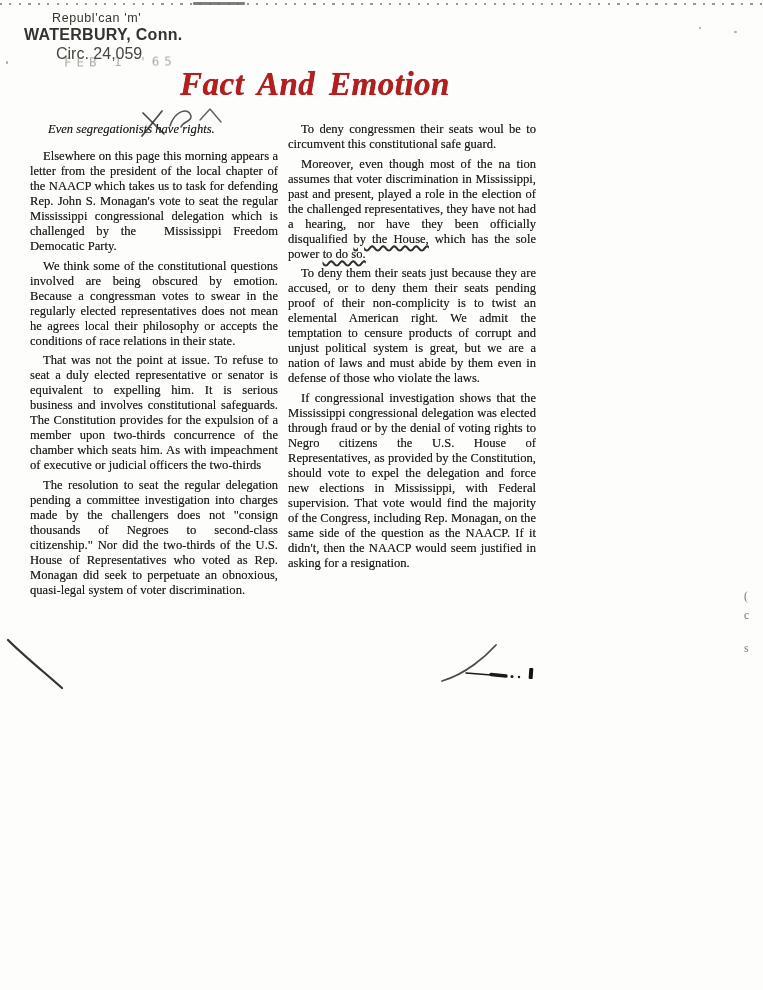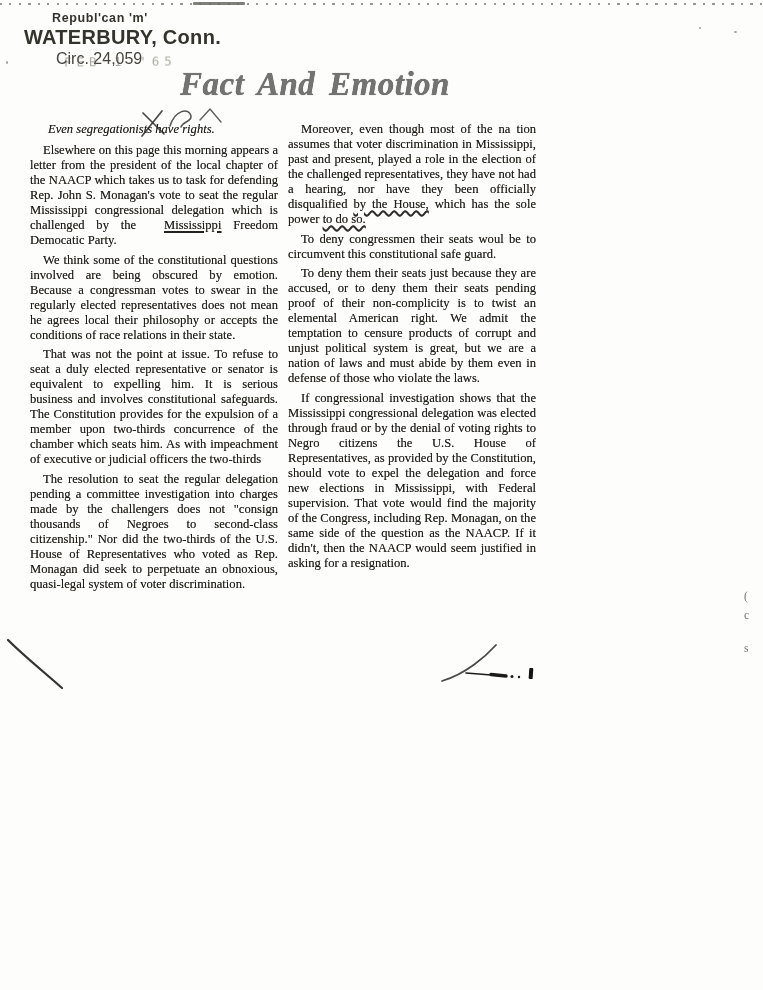--- a/index.html
+++ b/index.html
@@ -4,37 +4,37 @@
 <style>
   html,body{margin:0;padding:0;background:#e8e8e6;}
   .page{position:relative;width:763px;height:990px;background:#fdfdfb;overflow:hidden;
         font-family:"Liberation Serif",serif;}
   
   .perforation{position:absolute;top:3px;left:0;right:0;height:2px;
     background:repeating-linear-gradient(to right,rgba(118,118,112,.75) 0 2px,transparent 2px 9.5px);}
   .perf-dash{position:absolute;top:2px;left:193px;width:52px;height:2.5px;background:#6a6a64;opacity:.85;border-radius:1px;}
   
   .masthead{position:absolute;left:24px;top:11px;color:#34332e;font-family:"Liberation Sans",sans-serif;}
-  .m-pub{padding-left:28px;font-size:12.5px;font-weight:700;letter-spacing:.6px;}
-  .m-city{font-size:20px;font-weight:700;letter-spacing:.3px;margin-top:1px;}
+  .m-pub{padding-left:28px;font-size:12.5px;font-weight:400;letter-spacing:.6px;}
+  .m-city{font-size:16px;font-weight:700;letter-spacing:.3px;margin-top:1px;}
   .m-circ{padding-left:32px;font-size:16px;font-weight:400;color:#45443e;margin-top:1px;}
   
   .stamp{position:absolute;left:64px;top:54px;font-family:"DejaVu Sans Mono",monospace;
     font-size:12.5px;letter-spacing:5px;color:rgba(108,104,93,.55);transform:rotate(-.6deg);filter:blur(.3px);}
   
   .title{position:absolute;left:150px;top:66px;width:330px;margin:0;text-align:center;
     font-family:"Liberation Serif",serif;font-style:italic;font-weight:700;font-size:33px;
-    letter-spacing:.5px;word-spacing:5px;color:#737373;text-shadow:0 0 .7px rgba(22,21,15,.8);}
+    letter-spacing:.5px;word-spacing:5px;color:#b91c1c;text-shadow:0 0 .7px rgba(22,21,15,.8);}
   
   .columns{position:absolute;left:30px;top:122px;width:506px;display:flex;gap:10px;}
   .col{width:248px;font-size:12.6px;line-height:15px;text-align:justify;color:#201e19;
     text-shadow:0 0 .45px rgba(32,30,25,.6);}
   .col p{margin:0 0 4.5px 0;text-indent:13px;}
-  .col .intro{font-style:italic;text-indent:18px;margin-bottom:6px;}
-  .m-underline{text-decoration:underline;text-decoration-thickness:2.2px;
+  .col .intro{font-style:italic;text-indent:18px;margin-bottom:12px;}
+  .m-underline{text-decoration-thickness:2.2px;
     text-decoration-color:rgba(28,26,22,.9);text-underline-offset:2px;margin-left:16px;}
   .m-wavy{text-decoration:underline;text-decoration-style:wavy;text-decoration-thickness:1.6px;
     text-decoration-color:rgba(30,28,24,.8);text-underline-offset:2px;}
   
   .mark{position:absolute;}
   .mark svg{display:block;}
   .x-mark{left:130px;top:104px;}
   .diag-mark{left:4px;top:636px;}
   .swoosh-mark{left:436px;top:640px;}
   
@@ -66,22 +66,22 @@
 
   <div class="columns">
     <div class="col">
       <p class="intro">Even segregationists have rights.</p>
     <p><span>Elsewhere on this page this morning appears a letter from the president of the local chapter of the NAACP which takes us to task for defending Rep. John S. Monagan's vote to seat the regular Mississippi congressional delegation which is challenged by the </span><span class="m-underline">Mississippi</span><span> Freedom Democatic Party.</span></p>
         <p><span>We think some of the constitutional questions involved are being obscured by emotion. Because a congressman votes to swear in the regularly elected representatives does not mean he agrees local their philosophy or accepts the conditions of race relations in their state.</span></p>
         <p><span>That was not the point at issue. To refuse to seat a duly elected representative or senator is equivalent to expelling him. It is serious business and involves constitutional safeguards. The Constitution provides for the expulsion of a member upon two-thirds concurrence of the chamber which seats him. As with impeachment of executive or judicial officers the two-thirds</span></p>
         <p><span>The resolution to seat the regular delegation pending a committee investigation into charges made by the challengers does not "consign thousands of Negroes to second-class citizenship." Nor did the two-thirds of the U.S. House of Representatives who voted as Rep. Monagan did seek to perpetuate an obnoxious, quasi-legal system of voter discrimination.</span></p>
       </div>
     <div class="col">
+        <p><span>To deny congressmen their seats woul be to circumvent this constitutional safe guard.</span></p>
         <p><span>Moreover, even though most of the na tion assumes that voter discrimination in Mississippi, past and present, played a role in the election of the challenged representatives, they have not had a hearing, nor have they been officially disqualified </span><span class="m-wavy">by the House,</span><span> which has the sole power </span><span class="m-wavy">to do so.</span></p>
-        <p><span>To deny congressmen their seats woul be to circumvent this constitutional safe guard.</span></p>
         <p><span>To deny them their seats just because they are accused, or to deny them their seats pending proof of their non-complicity is to twist an elemental American right. We admit the temptation to censure products of corrupt and unjust political system is great, but we are a nation of laws and must abide by them even in defense of those who violate the laws.</span></p>
         <p><span>If congressional investigation shows that the Mississippi congressional delegation was elected through fraud or by the denial of voting rights to Negro citizens the U.S. House of Representatives, as provided by the Constitution, should vote to expel the delegation and force new elections in Mississippi, with Federal supervision. That vote would find the majority of the Congress, including Rep. Monagan, on the same side of the question as the NAACP. If it didn't, then the NAACP would seem justified in asking for a resignation.</span></p>
       </div>
   </div>
 
   <div class="mark x-mark">
     <svg width="112" height="44" viewBox="0 0 112 44" fill="none" xmlns="http://www.w3.org/2000/svg">
       <path d="M12 32 L32 7" stroke="#2b2a26" stroke-width="1.7" stroke-linecap="round" opacity=".85"></path>
       <path d="M13 9 L34 30" stroke="#2b2a26" stroke-width="1.7" stroke-linecap="round" opacity=".85"></path>
       <path d="M40 22 C45 6 59 3 61 12 C62 18 53 17 51 23" stroke="#2b2a26" stroke-width="1.5" stroke-linecap="round" opacity=".8"></path>

